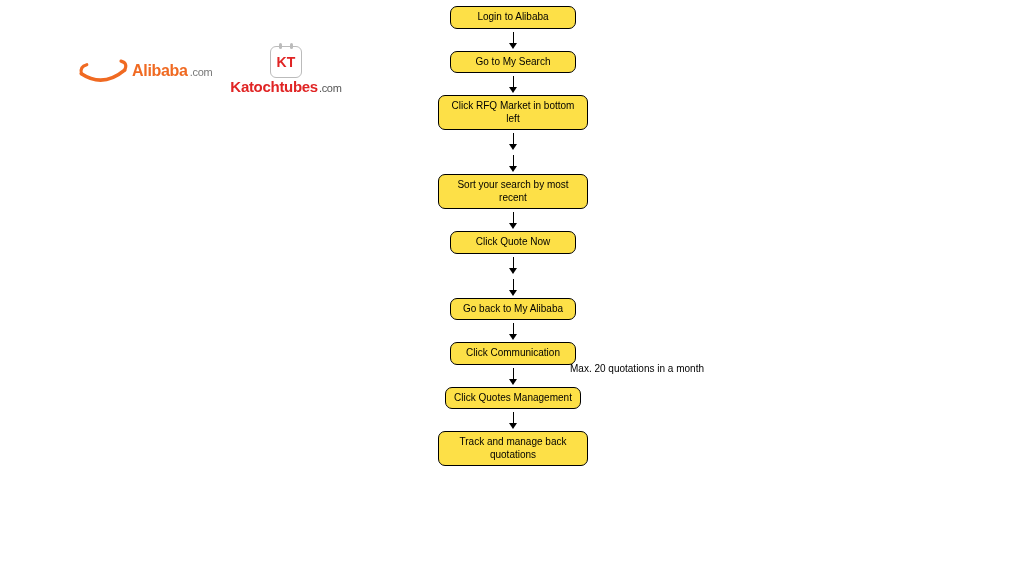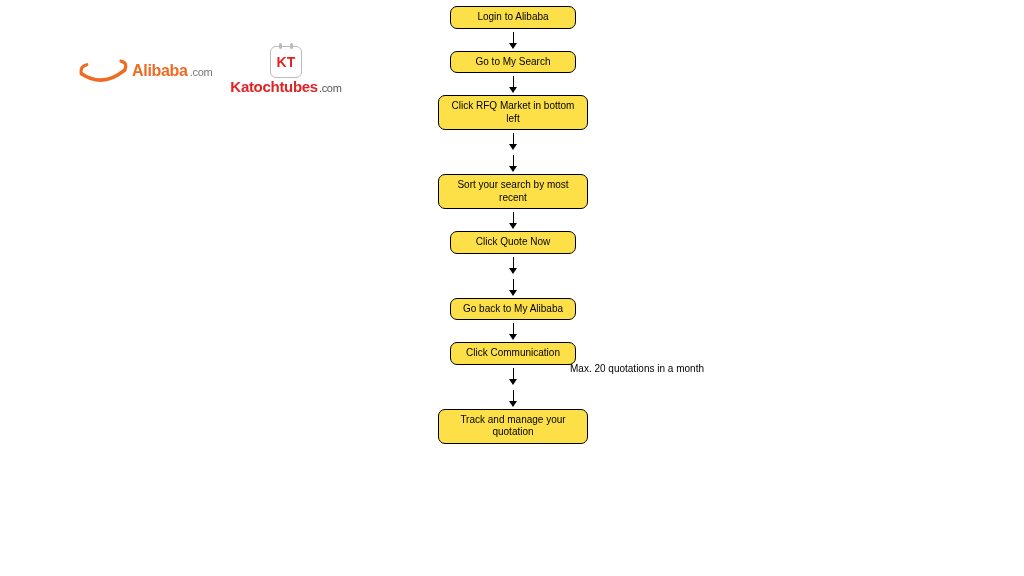--- a/index.html
+++ b/index.html
@@ -87,24 +87,25 @@
     <div class="node"><span>Go back to My Alibaba</span></div>
     <div class="arrow">
         <div class="shaft"></div>
         <div class="head"></div>
       </div>
     <div class="node"><span>Click Communication</span></div>
     <div class="arrow">
         <div class="shaft"></div>
         <div class="head"></div>
       </div>
+    <div class="node"><span>Click Quotes Management</span></div>
     <div class="arrow">
         <div class="shaft"></div>
         <div class="head"></div>
       </div>
-    <div class="node"><span>Track and manage your quotation</span></div>
+    <div class="node"><span>Track and manage back quotations</span></div>
   </div>
 
   <div class="side-note">
     <span>Max. 20 quotations in a month</span>
   </div>
 
 </div>
 
 </body></html>

